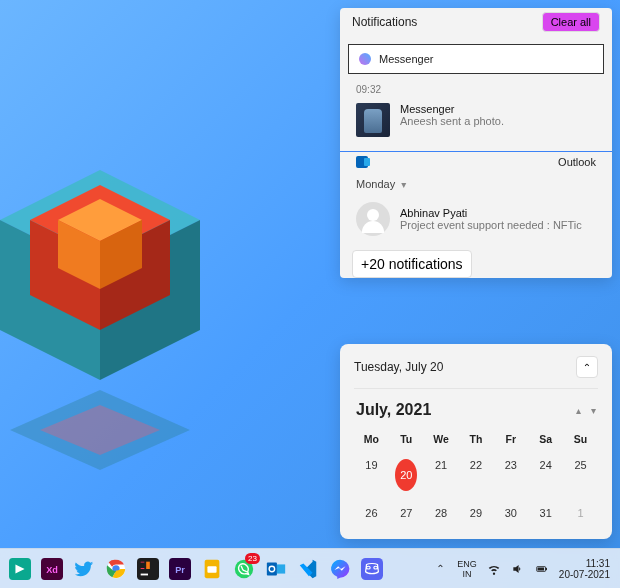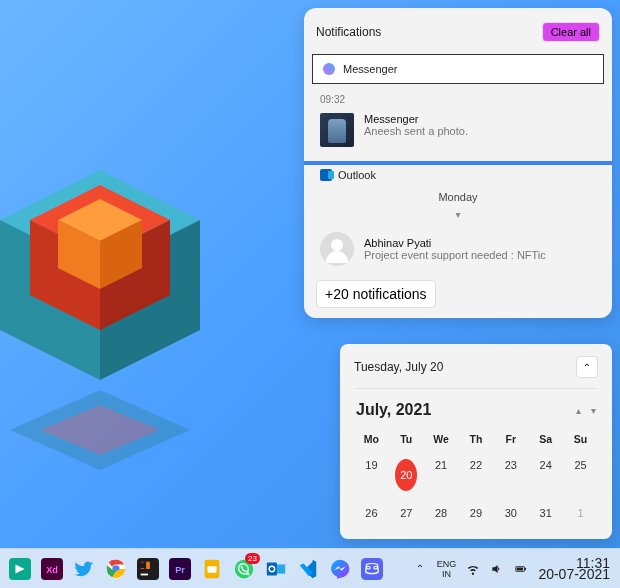--- a/index.html
+++ b/index.html
@@ -2,38 +2,38 @@
 <html><head>
 <meta charset="utf-8">
 <style>
 * { box-sizing: border-box; margin: 0; padding: 0; font-family: 'Segoe UI', Tahoma, sans-serif; }
 body { width: 620px; height: 588px; overflow: hidden; position: relative; background: linear-gradient(135deg, #6bb6ff 0%, #4a9eff 50%, #3d8fe8 100%); }
 
 
 .wallpaper { position: absolute; inset: 0; z-index: 0; }
 
 
-.notif-panel { position: absolute; right: 8px; top: 8px; width: 308px; background: #f3f3f3; border-radius: 12px; box-shadow: 0 4px 16px rgba(0,0,0,.15); z-index: 10; padding: 10px 0; }
+.notif-panel { position: absolute; right: 8px; top: 8px; width: 272px; background: #f3f3f3; border-radius: 4px; box-shadow: 0 4px 16px rgba(0,0,0,.15); z-index: 10; padding: 0 0; }
 .notif-header { display: flex; justify-content: space-between; align-items: center; padding: 4px 12px 8px 12px; }
 .notif-title { font-size: 12px; color: #222; }
 .clear-all { background: #d946ef; border: 1px solid #ddd; border-radius: 4px; padding: 3px 8px; font-size: 11px; cursor: pointer; }
 .msgr-row { border: 1px solid #333; margin: 4px 8px; padding: 8px 10px; display: flex; align-items: center; gap: 8px; background: #fff; }
 .msgr-icon { width: 12px; height: 12px; border-radius: 50%; background: linear-gradient(45deg,#c471ed,#4facfe); display: inline-flex; align-items: center; justify-content: center; }
 .msgr-label { font-size: 11px; color: #222; }
 .notif-time { font-size: 10px; color: #777; padding: 6px 16px 2px; }
 .notif-item { display: flex; gap: 10px; padding: 6px 16px 10px; }
 .notif-avatar { width: 34px; height: 34px; background: linear-gradient(135deg,#2b3a55,#1a2438); border-radius: 2px; flex: none; position: relative; overflow: hidden; }
 .notif-avatar::after { content:''; position:absolute; left:8px; top:6px; width:18px; height:24px; background: linear-gradient(180deg,#7aa0c4,#4b6e92); border-radius: 4px 4px 2px 2px; }
 .notif-body { font-size: 11px; }
 .notif-app { color: #111; font-weight: 500; }
 .notif-text { color: #777; }
-.outlook-row { display: flex; gap: 6px; align-items: center; padding: 4px 16px; border-top: 4px solid #3b82f6; margin-top: 4px; }
+.outlook-row { display: flex; gap: 6px; align-items: center; padding: 4px 16px; border-top: 1px solid #3b82f6; margin-top: 4px; justify-content: space-between; }
 .outlook-icon { width: 12px; height: 12px; background: #0364b8; border-radius: 2px; position: relative; }
 .outlook-icon::after { content:''; position:absolute; right:-2px; top:2px; width:6px; height:8px; background:#28a8ea; border-radius:1px; }
-.day-row { display: flex; gap: 6px; align-items: center; padding: 6px 16px; font-size: 11px; color: #444; flex-direction: column; }
+.day-row { display: flex; gap: 6px; align-items: center; padding: 6px 16px; font-size: 11px; color: #444; }
 .chev { color: #888; font-size: 10px; }
 .email-item { display: flex; gap: 10px; padding: 6px 16px 10px; align-items: center; }
 .email-avatar { width: 34px; height: 34px; border-radius: 50%; background: #ddd; position: relative; flex: none; }
 .email-avatar::before { content:''; position:absolute; left:11px; top:7px; width:12px; height:12px; border-radius:50%; background:#fff; }
 .email-avatar::after { content:''; position:absolute; left:6px; bottom:3px; width:22px; height:12px; border-radius:12px 12px 0 0; background:#fff; }
 .email-body { font-size: 11px; overflow: hidden; }
 .email-sender { color: #111; font-weight: 500; }
 .email-subject { color: #777; white-space: nowrap; overflow: hidden; text-overflow: ellipsis; max-width: 190px; }
 .more-btn { margin: 4px 12px 0; background: #fff; border: 1px solid #ddd; border-radius: 4px; padding: 5px 8px; font-size: 14px; display: inline-block; cursor: pointer; }
 
@@ -54,21 +54,21 @@
 
 
 .taskbar { position: absolute; left: 0; right: 0; bottom: 0; height: 40px; background: rgba(230,238,248,.88); backdrop-filter: blur(6px); display: flex; align-items: center; padding: 0 6px; z-index: 20; border-top: 1px solid rgba(0,0,0,.05); }
 .tb-items { display: flex; gap: 4px; align-items: center; }
 .tb-icon { width: 28px; height: 28px; border-radius: 4px; display: flex; align-items: center; justify-content: center; cursor: pointer; position: relative; }
 .tb-icon svg { width: 22px; height: 22px; }
 .badge { position: absolute; top: -2px; right: -2px; background: #e81123; color: #fff; font-size: 8px; border-radius: 8px; padding: 0 3px; line-height: 11px; min-width: 11px; text-align: center; }
 .tray { margin-left: auto; display: flex; align-items: center; gap: 10px; font-size: 10px; color: #222; }
 .tray-icon { width: 14px; height: 14px; display: flex; align-items: center; justify-content: center; cursor: pointer; }
 .lang { display: flex; flex-direction: column; line-height: 10px; font-size: 9px; text-align: center; cursor: pointer; }
-.clock { display: flex; flex-direction: column; line-height: 11px; font-size: 14px; text-align: right; cursor: pointer; padding-right: 4px; }
+.clock { display: flex; flex-direction: column; line-height: 11px; font-size: 10px; text-align: right; cursor: pointer; padding-right: 4px; }
 </style>
 </head>
 <body>
 
 <div class="wallpaper">
   <svg width="360" height="420" style="position:absolute; left:-40px; top:90px;">
     <g transform="translate(140,150)">
       <polygon points="-100,-20 0,-70 100,-20 0,30" fill="#3fb8c9" opacity=".85"></polygon>
       <polygon points="-100,-20 -100,90 0,140 0,30" fill="#2a8fa0"></polygon>
       <polygon points="100,-20 100,90 0,140 0,30" fill="#1f7585"></polygon>

